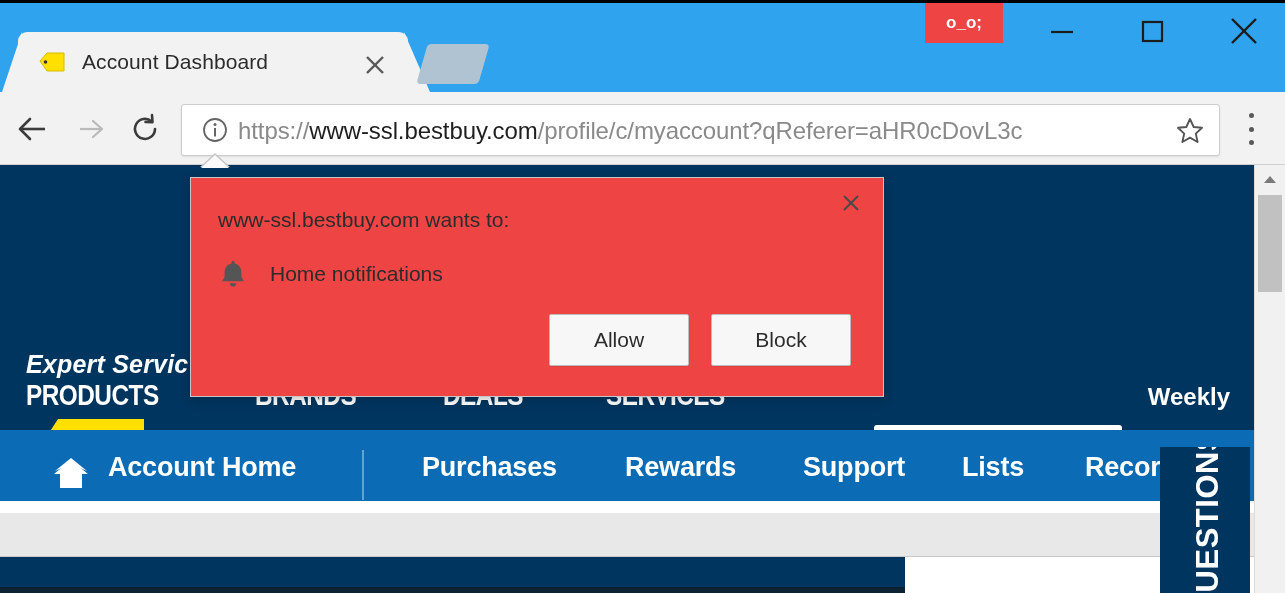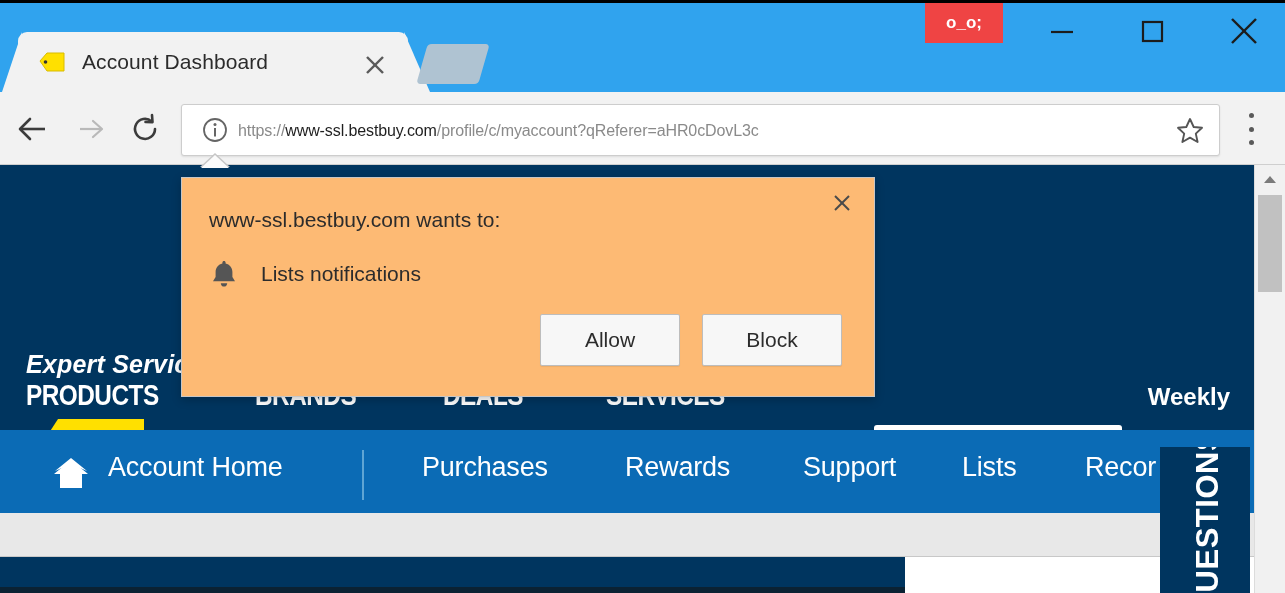--- a/index.html
+++ b/index.html
@@ -182,21 +182,21 @@
     width: 26px;
     height: 26px;
     cursor: pointer;
   }
   .omni-url {
     position: absolute;
     left: 56px;
     top: 11px;
     width: 930px;
     height: 30px;
-    font-size: 16px;
+    font-size: 24px;
     line-height: 30px;
     color: #545454;
     white-space: nowrap;
     overflow: hidden;
     letter-spacing: -0.1px;
   }
   .omni-url .scheme { color: #8a8a8a; }
   .omni-url .host   { color: #1f1f1f; }
   .omni-url .path   { color: #8a8a8a; }
   .omni-star {
@@ -341,22 +341,23 @@
     white-space: nowrap;
     cursor: pointer;
   }
 
   
   .bb-accountnav {
     position: absolute;
     left: 0;
     top: 265px;
     width: 1255px;
-    height: 83px;
+    height: 71px;
     background: #0B6BB5;
+    font-weight: bold;
   }
   .acct-item {
     position: absolute;
     top: 22px;
     font-size: 27px;
     color: #ffffff;
     white-space: nowrap;
     cursor: pointer;
     letter-spacing: -0.2px;
   }
@@ -453,25 +454,25 @@
     top: 30px;
     width: 24px;
     height: 97px;
     background: #C1C1C1;
     cursor: pointer;
   }
 
   
   .perm-bubble {
     position: absolute;
-    left: 181px;
+    left: 190px;
     top: 177px;
     width: 692px;
     height: 218px;
-    background: #fdba74;
+    background: #ef4444;
     border: 1px solid #c6c6c6;
     box-shadow: 0 3px 9px rgba(0,0,0,0.22);
     z-index: 50;
   }
   .perm-arrow-outer {
     position: absolute;
     left: 200px;
     top: 153px;
     width: 0; height: 0;
     border-style: solid;
@@ -710,20 +711,20 @@
       </svg>
     </div>
     <div class="perm-title">www-ssl.bestbuy.com wants to:</div>
     <div class="perm-row">
       <span class="perm-bell">
         <svg width="30" height="32" viewBox="0 0 30 32">
           <path d="M15 3 C15.9 3 16.6 3.7 16.6 4.6 L16.6 5.6 C20.6 6.4 23.4 9.9 23.4 14 L23.4 19 L26 23.2 L4 23.2 L6.6 19 L6.6 14 C6.6 9.9 9.4 6.4 13.4 5.6 L13.4 4.6 C13.4 3.7 14.1 3 15 3 Z" fill="#555555"></path>
           <path d="M11.8 25.2 L18.2 25.2 C18.2 27.1 16.8 28.6 15 28.6 C13.2 28.6 11.8 27.1 11.8 25.2 Z" fill="#555555"></path>
         </svg>
       </span>
-      <span class="perm-row-label">Lists notifications</span>
+      <span class="perm-row-label">Home notifications</span>
     </div>
     <button class="perm-btn perm-block">Block</button>
     <button class="perm-btn perm-allow">Allow</button>
   </div>
   <div class="perm-arrow-inner"></div>
 
 </div>
 
 </body></html>

